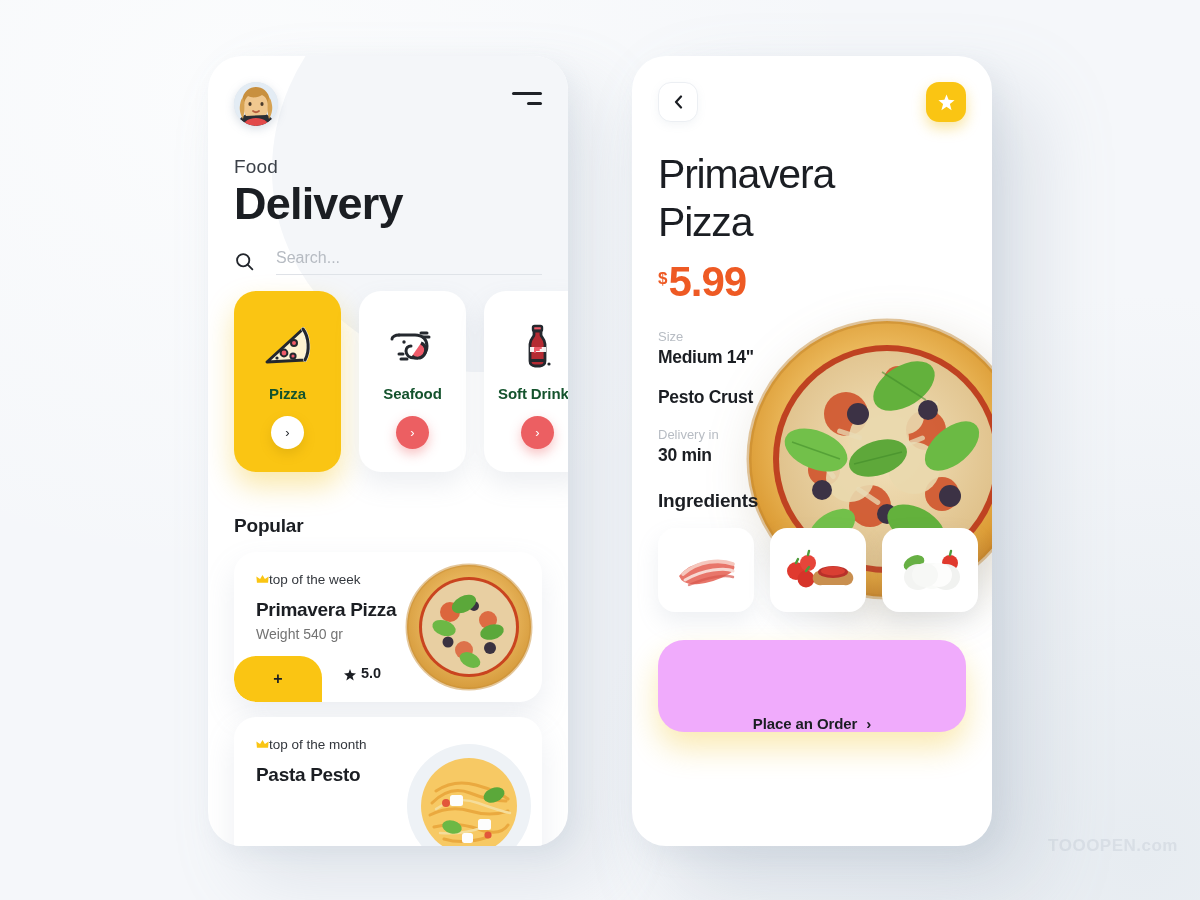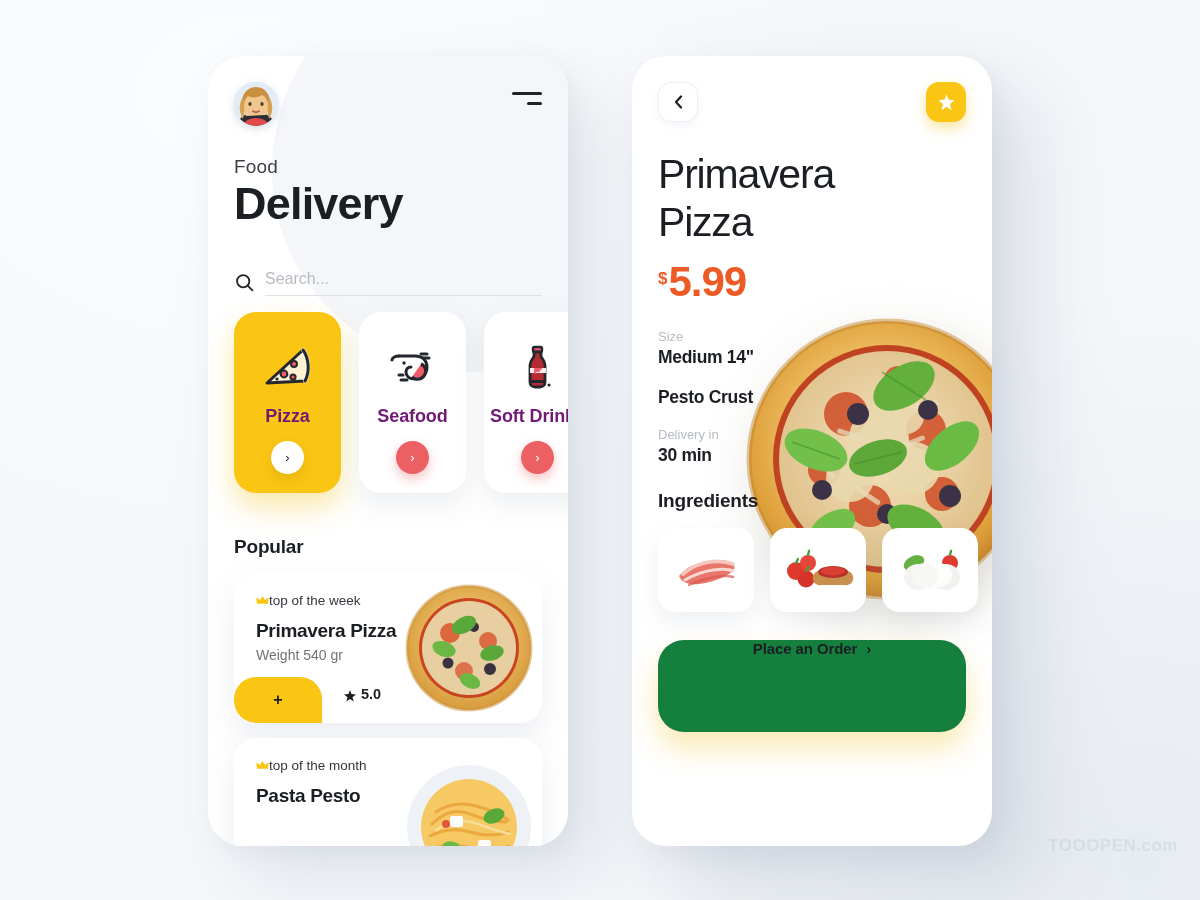--- a/index.html
+++ b/index.html
@@ -112,24 +112,24 @@
   .bigtitle {
     margin-top: 2px;
     font-size: 45px;
     font-weight: 700;
     color: #1b1e23;
     letter-spacing: -0.8px;
     line-height: 1.08;
   }
 
   .searchrow {
-    margin-top: 41px;
+    margin-top: 20px;
     display: flex;
     align-items: center;
-    gap: 10px;
+    gap: 21px;
   }
   .search-icon { width: 21px; height: 21px; flex: 0 0 auto; color: #22262c; }
   .search-line {
     flex: 1;
     border-bottom: 1px solid #dfe3e8;
     padding-bottom: 7px;
   }
   .search-input {
     width: 100%;
     border: 0;
@@ -170,23 +170,23 @@
     cursor: pointer;
   }
   .cat-card.active {
     background: #fac513;
     box-shadow: 0 14px 28px rgba(240,190,20,0.36);
   }
   .cat-ico { height: 58px; display: flex; align-items: center; justify-content: center; }
   .cat-ico svg { display: block; }
   .cat-label {
     margin-top: 10px;
-    font-size: 18px;
+    font-size: 15px;
     font-weight: 700;
-    color: #701a75;
+    color: #14532d;
     letter-spacing: -0.1px;
     white-space: nowrap;
   }
   .cat-go {
     margin-top: 14px;
     width: 33px; height: 33px;
     border-radius: 50%;
     background: #ec5f62;
     color: #ffffff;
     display: flex; align-items: center; justify-content: center;
@@ -344,22 +344,22 @@
     display: flex; align-items: center; justify-content: center;
     overflow: hidden;
     cursor: pointer;
   }
   .ing-card svg { display: block; }
 
   .order-btn {
     margin-top: 28px;
     height: 92px;
     border-radius: 26px;
-    background: #15803d;
-    display: flex; align-items: flex-start; justify-content: center;
+    background: #f0abfc;
+    display: flex; align-items: flex-end; justify-content: center;
     gap: 9px;
     font-size: 15px;
     font-weight: 700;
     color: #1b1e23;
     letter-spacing: -0.1px;
     cursor: pointer;
     box-shadow: 0 16px 30px rgba(240,190,20,0.32);
     position: relative; z-index: 3;
   }
 </style>

